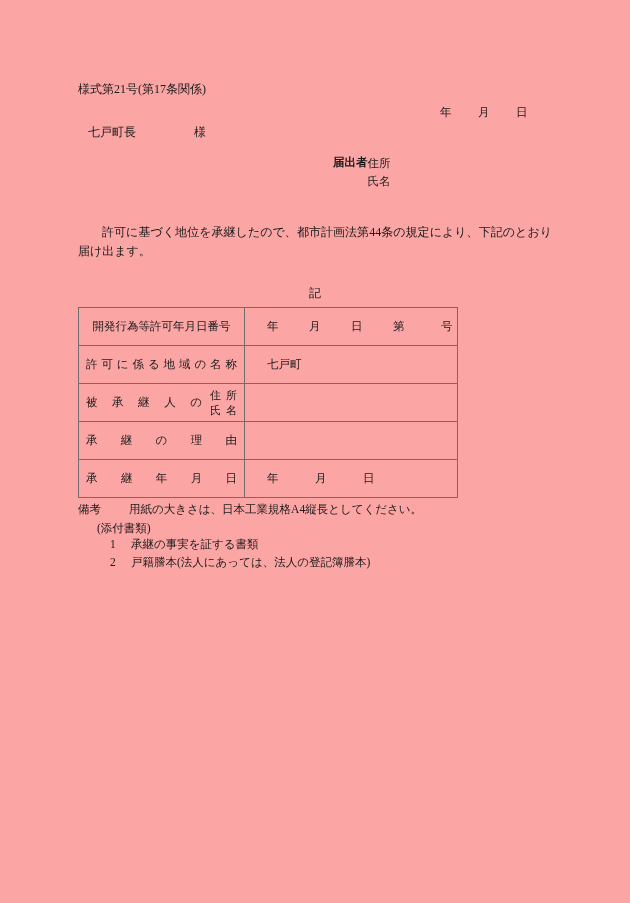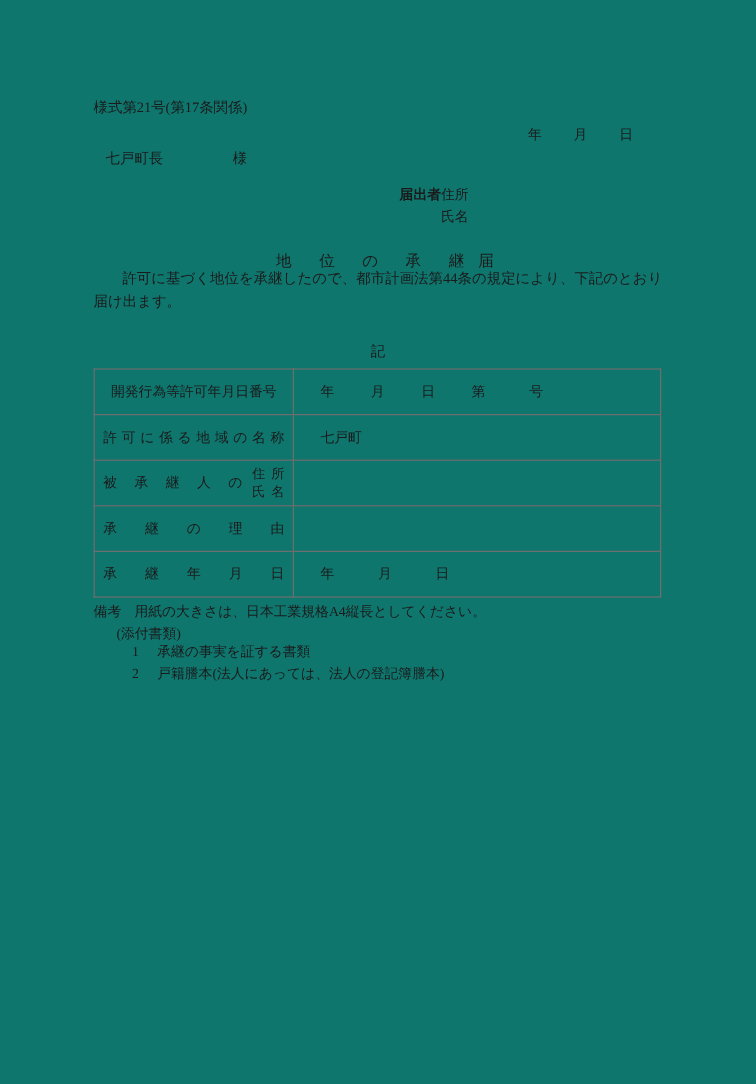--- a/index.html
+++ b/index.html
@@ -11,21 +11,21 @@
     width: 630px;
     height: 903px;
     position: relative;
     font-family: "Liberation Serif", "DejaVu Serif", serif;
     color: #1a1a1a;
     -webkit-font-smoothing: antialiased;
   }
   .page {
     position: absolute;
     inset: 0;
-    background: #0f766e;
+    background: #fca5a5;
   }
 
   
   .abs { position: absolute; white-space: nowrap; }
 
   
   .form-code {
     left: 78px; top: 81px;
     font-size: 12px;
   }
@@ -79,21 +79,21 @@
   .kiji {
     left: 0; right: 0; top: 285px;
     text-align: center;
     font-size: 12px;
   }
 
   
   .form-table {
     position: absolute;
     left: 78px; top: 307px;
-    width: 473px;
+    width: 380px;
     border-collapse: collapse;
     table-layout: fixed;
   }
   .form-table td {
     border: 1px solid #6e6e6e;
     height: 37px;
     padding: 0;
     font-size: 11.5px;
     vertical-align: middle;
   }
@@ -140,21 +140,21 @@
   .cell-spaced .g2 { display: inline-block; width: 36px; }
 
   .permit-no { padding-left: 95px; letter-spacing: 0.5px; }
   .succ-date { padding-left: 130px; letter-spacing: 0.5px; }
 
   
   .note-remarks {
     left: 78px; top: 502px;
     font-size: 11.5px;
   }
-  .note-remarks .lbl { margin-right: 11px; }
+  .note-remarks .lbl { margin-right: 28px; }
   .note-attach-head {
     left: 78px; top: 521px;
     font-size: 11.5px;
     margin-left: 19px;
   }
   .attach-list {
     position: absolute;
     left: 110px; top: 536px;
     margin: 0; padding: 0;
     list-style: none;
@@ -181,23 +181,20 @@
   </div>
 
   <div class="abs addressee">
     <span>七戸町長</span><span class="sp"></span><span>様</span>
   </div>
 
   <div class="abs submitter">
     <span class="lbl">届出者</span><span class="stack"><span>住所</span><span>氏名</span></span>
   </div>
 
-  <div class="abs doc-title">
-    <span class="w">地</span><span class="w">位</span><span class="w">の</span><span class="w">承</span><span class="w">継</span><span>届</span>
-  </div>
 
   <div class="body-par">許可に基づく地位を承継したので、都市計画法第44条の規定により、下記のとおり届け出ます。</div>
 
   <div class="abs kiji">記</div>
 
   <table class="form-table">
     <tbody>
       <tr>
         <td class="label">開発行為等許可年月日番号</td>
         <td class="value cell-spaced permit-no">

